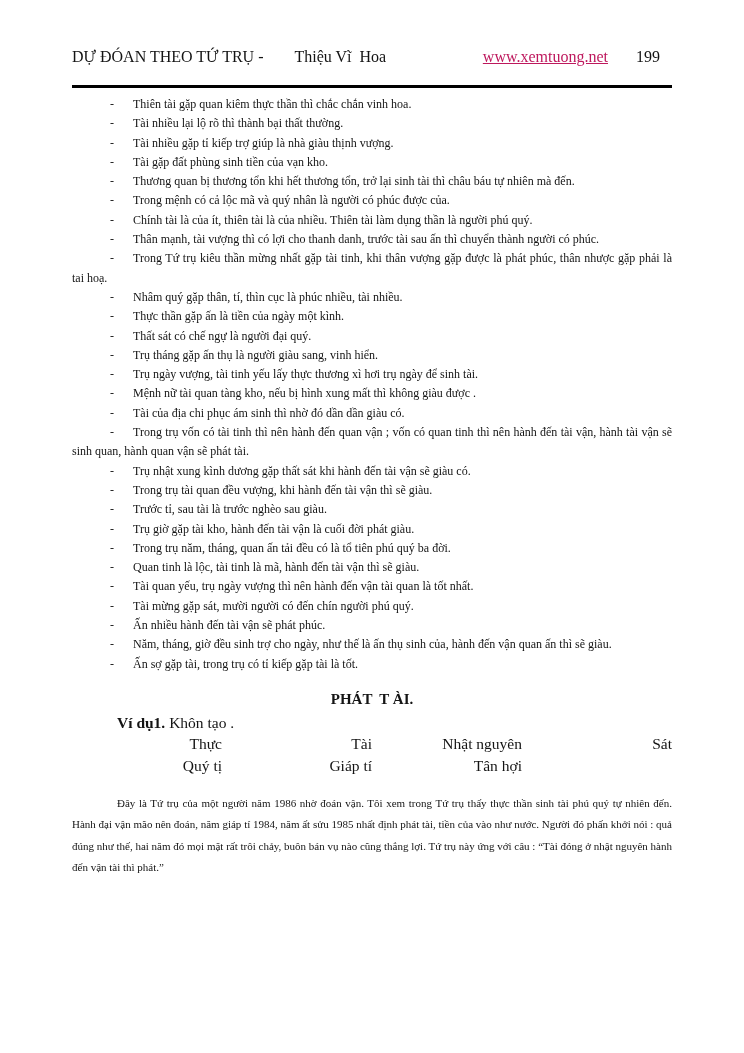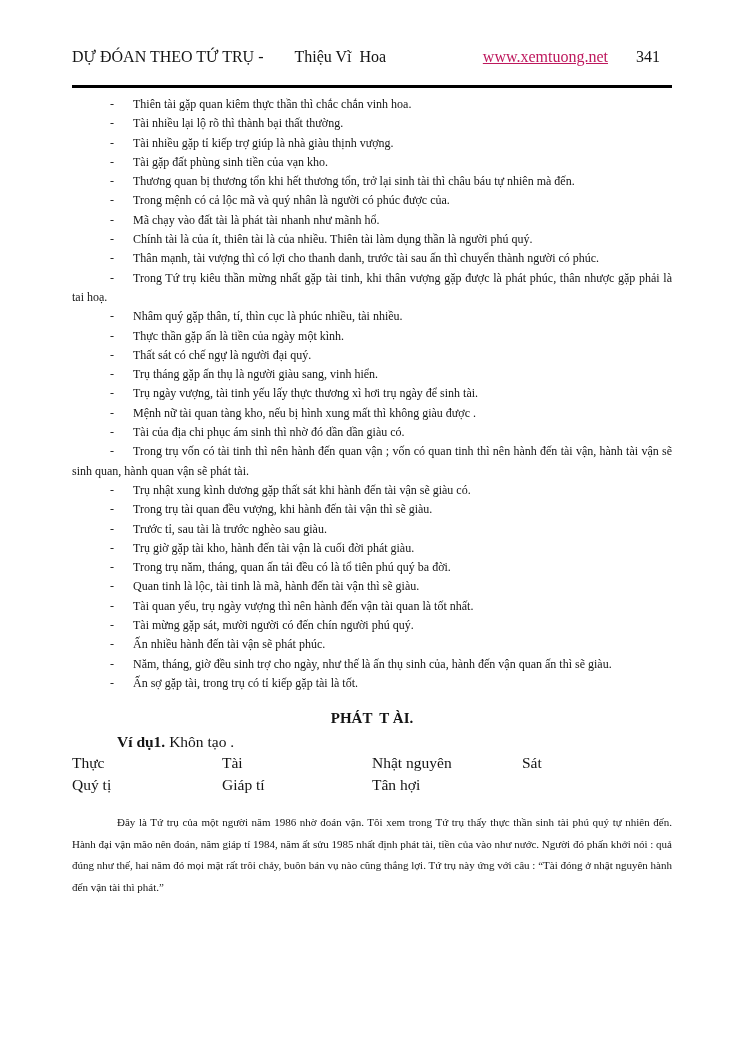--- a/index.html
+++ b/index.html
@@ -59,57 +59,56 @@
     font-size: 15.5px;
     line-height: 21px;
   }
   .example .lbl { font-weight: bold; }
   .pillars {
     display: grid;
     grid-template-columns: repeat(4, 1fr);
     font-size: 15.5px;
     line-height: 22px;
   }
-  .pillars .cell { text-align: left; }
+  .pillars .cell { text-align: right; }
   .analysis {
     font-size: 11px;
     line-height: 21.5px;
     text-align: justify;
     text-indent: 45px;
     margin-top: 16px;
   }
 </style>
 </head>
 <body>
 
 <div class="page">
 
   <div class="hdr">
     <span class="title">DỰ ĐÓAN THEO TỨ TRỤ -</span>
     <span class="author">Thiệu Vĩ  Hoa</span>
     <span class="site">www.xemtuong.net</span>
-    <span class="pgnum">341</span>
+    <span class="pgnum">199</span>
   </div>
 
   <div class="rule"></div>
 
   <div class="list" id="statement-list">
     <p class="li"><span class="dash">-</span><span class="txt">Thiên tài gặp quan kiêm thực thần thì chắc chắn vinh hoa.</span></p>
 
     <p class="li"><span class="dash">-</span><span class="txt">Tài nhiều lại lộ rõ thì thành bại thất thường.</span></p>
 
     <p class="li"><span class="dash">-</span><span class="txt">Tài nhiều gặp tỉ kiếp trợ giúp là nhà giàu thịnh vượng.</span></p>
 
     <p class="li"><span class="dash">-</span><span class="txt">Tài gặp đất phùng sinh tiền của vạn kho.</span></p>
 
     <p class="li"><span class="dash">-</span><span class="txt">Thương quan bị thương tổn khi hết thương tổn, trở lại sinh tài thì châu báu tự nhiên mà đến.</span></p>
 
     <p class="li"><span class="dash">-</span><span class="txt">Trong mệnh có cả lộc  mã và quý nhân là người có phúc được của.</span></p>
 
-    <p class="li"><span class="dash">-</span><span class="txt">Mã chạy vào đất tài là phát tài nhanh như mãnh hổ.</span></p>
 
     <p class="li"><span class="dash">-</span><span class="txt">Chính tài là của ít, thiên tài là của nhiều. Thiên tài làm dụng thần là người phú quý.</span></p>
 
     <p class="li"><span class="dash">-</span><span class="txt">Thân mạnh, tài vượng thì có lợi cho thanh danh, trước tài sau ấn thì chuyển thành người có phúc.</span></p>
 
     <p class="li"><span class="dash">-</span><span class="txt">Trong Tứ trụ kiêu thần mừng nhất gặp tài tinh, khi thân vượng gặp được là phát phúc, thân nhược gặp phải là tai hoạ.</span></p>
 
     <p class="li"><span class="dash">-</span><span class="txt">Nhâm quý gặp thân, tí, thìn cục là phúc nhiều, tài nhiều.</span></p>
 
     <p class="li"><span class="dash">-</span><span class="txt">Thực thần gặp ấn là tiền của ngày một kình.</span></p>

